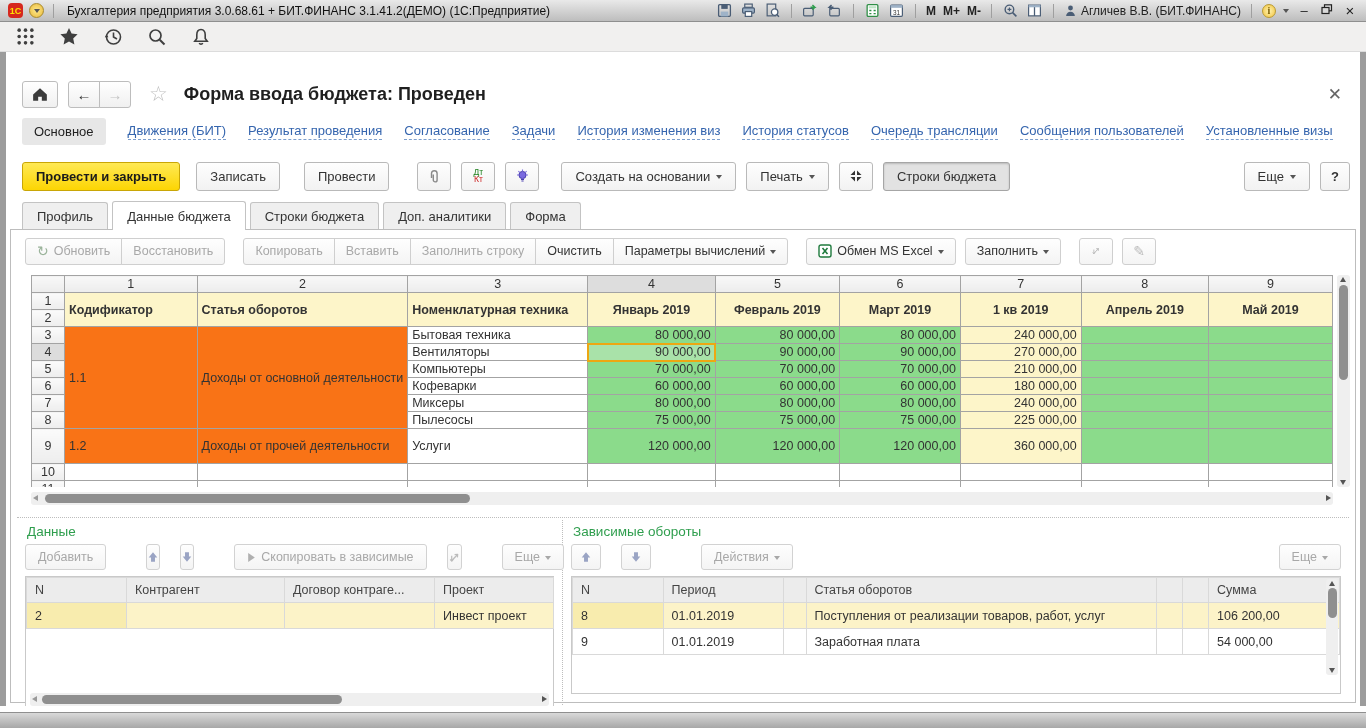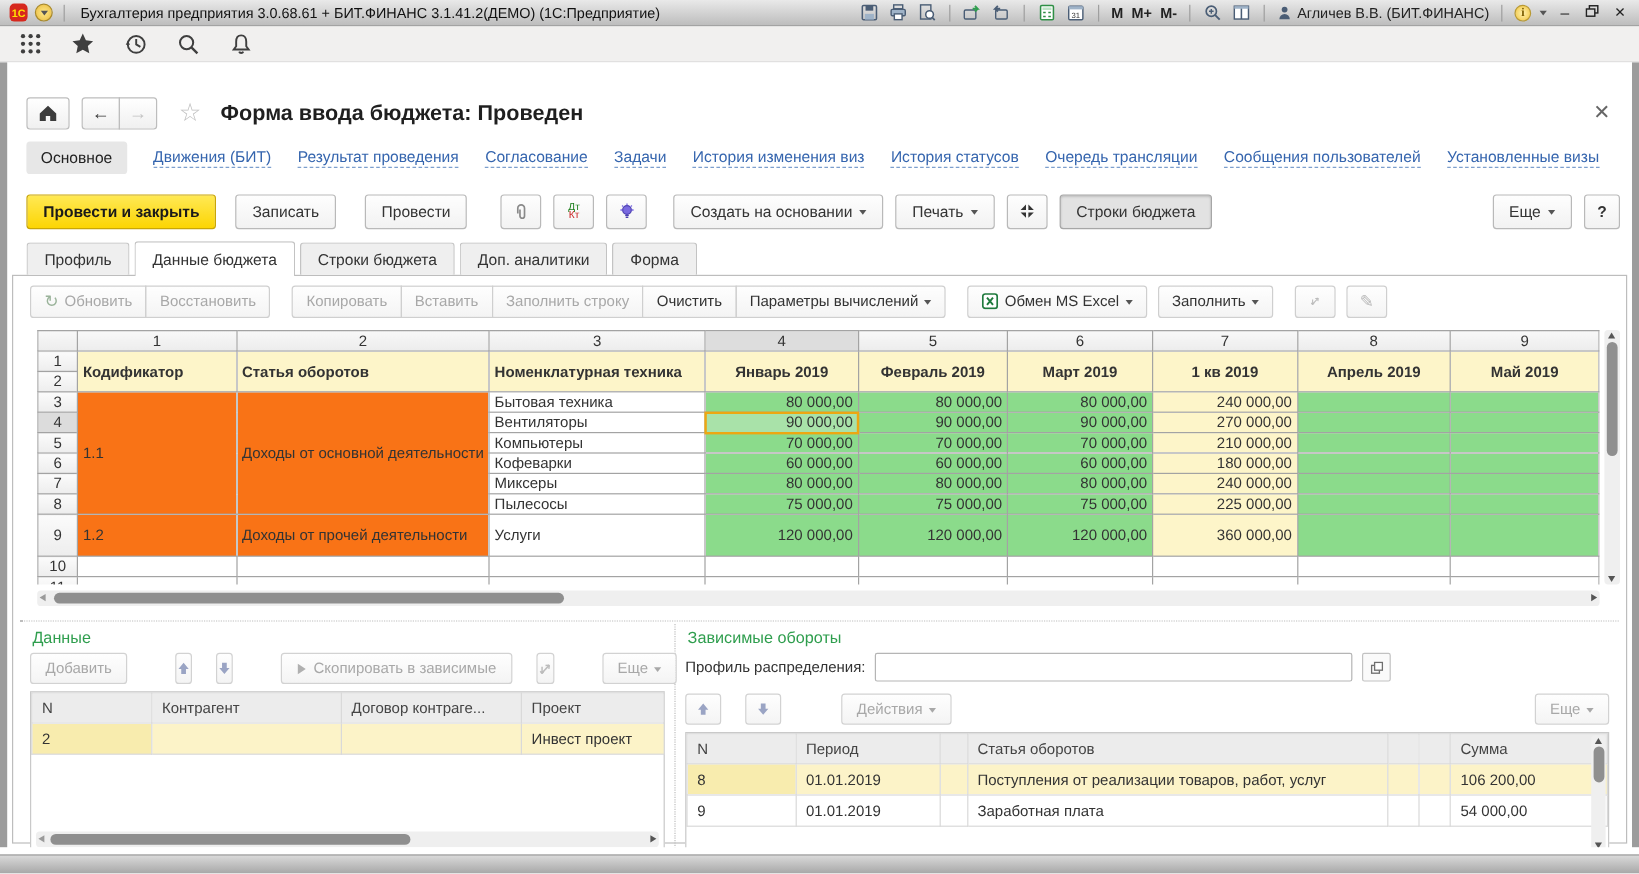--- a/index.html
+++ b/index.html
@@ -658,30 +658,20 @@
               <div class="thumb" style="left:12px; width:300px;"></div>
               <span class="ar r"></span>
             </div>
           </div>
         </div>
 
         <div class="vsep"></div>
 
         <div class="subpanel right">
           <div class="sec-title">Зависимые обороты</div>
-          <div class="profile-row">
-            <span style="font-size:12.5px;color:#333;">Профиль распределения:</span>
-            <input class="profile-input" value="" style="">
-            <span class="choose-btn">
-                <svg width="11" height="11" viewBox="0 0 11 11">
-                  <rect x="1" y="3.5" width="6.5" height="6.5" fill="none" stroke="#6f6f6f" stroke-width="1.1"></rect>
-                  <rect x="3.5" y="1" width="6.5" height="6.5" fill="#fff" stroke="#6f6f6f" stroke-width="1.1"></rect>
-                </svg>
-              </span>
-          </div>
           <div class="mini-bar">
             <button class="mbtn icon">
                 <svg width="12" height="12" viewBox="0 0 14 14">
                   <path d="M7 1.5 L12 7.5 H9.3 V12.5 H4.7 V7.5 H2 Z" fill="#9aa4c4"></path>
                 </svg>
               </button>
             <button class="mbtn icon">
                 <svg width="12" height="12" viewBox="0 0 14 14">
                   <path d="M7 12.5 L2 6.5 H4.7 V1.5 H9.3 V6.5 H12 Z" fill="#9aa4c4"></path>
                 </svg>

